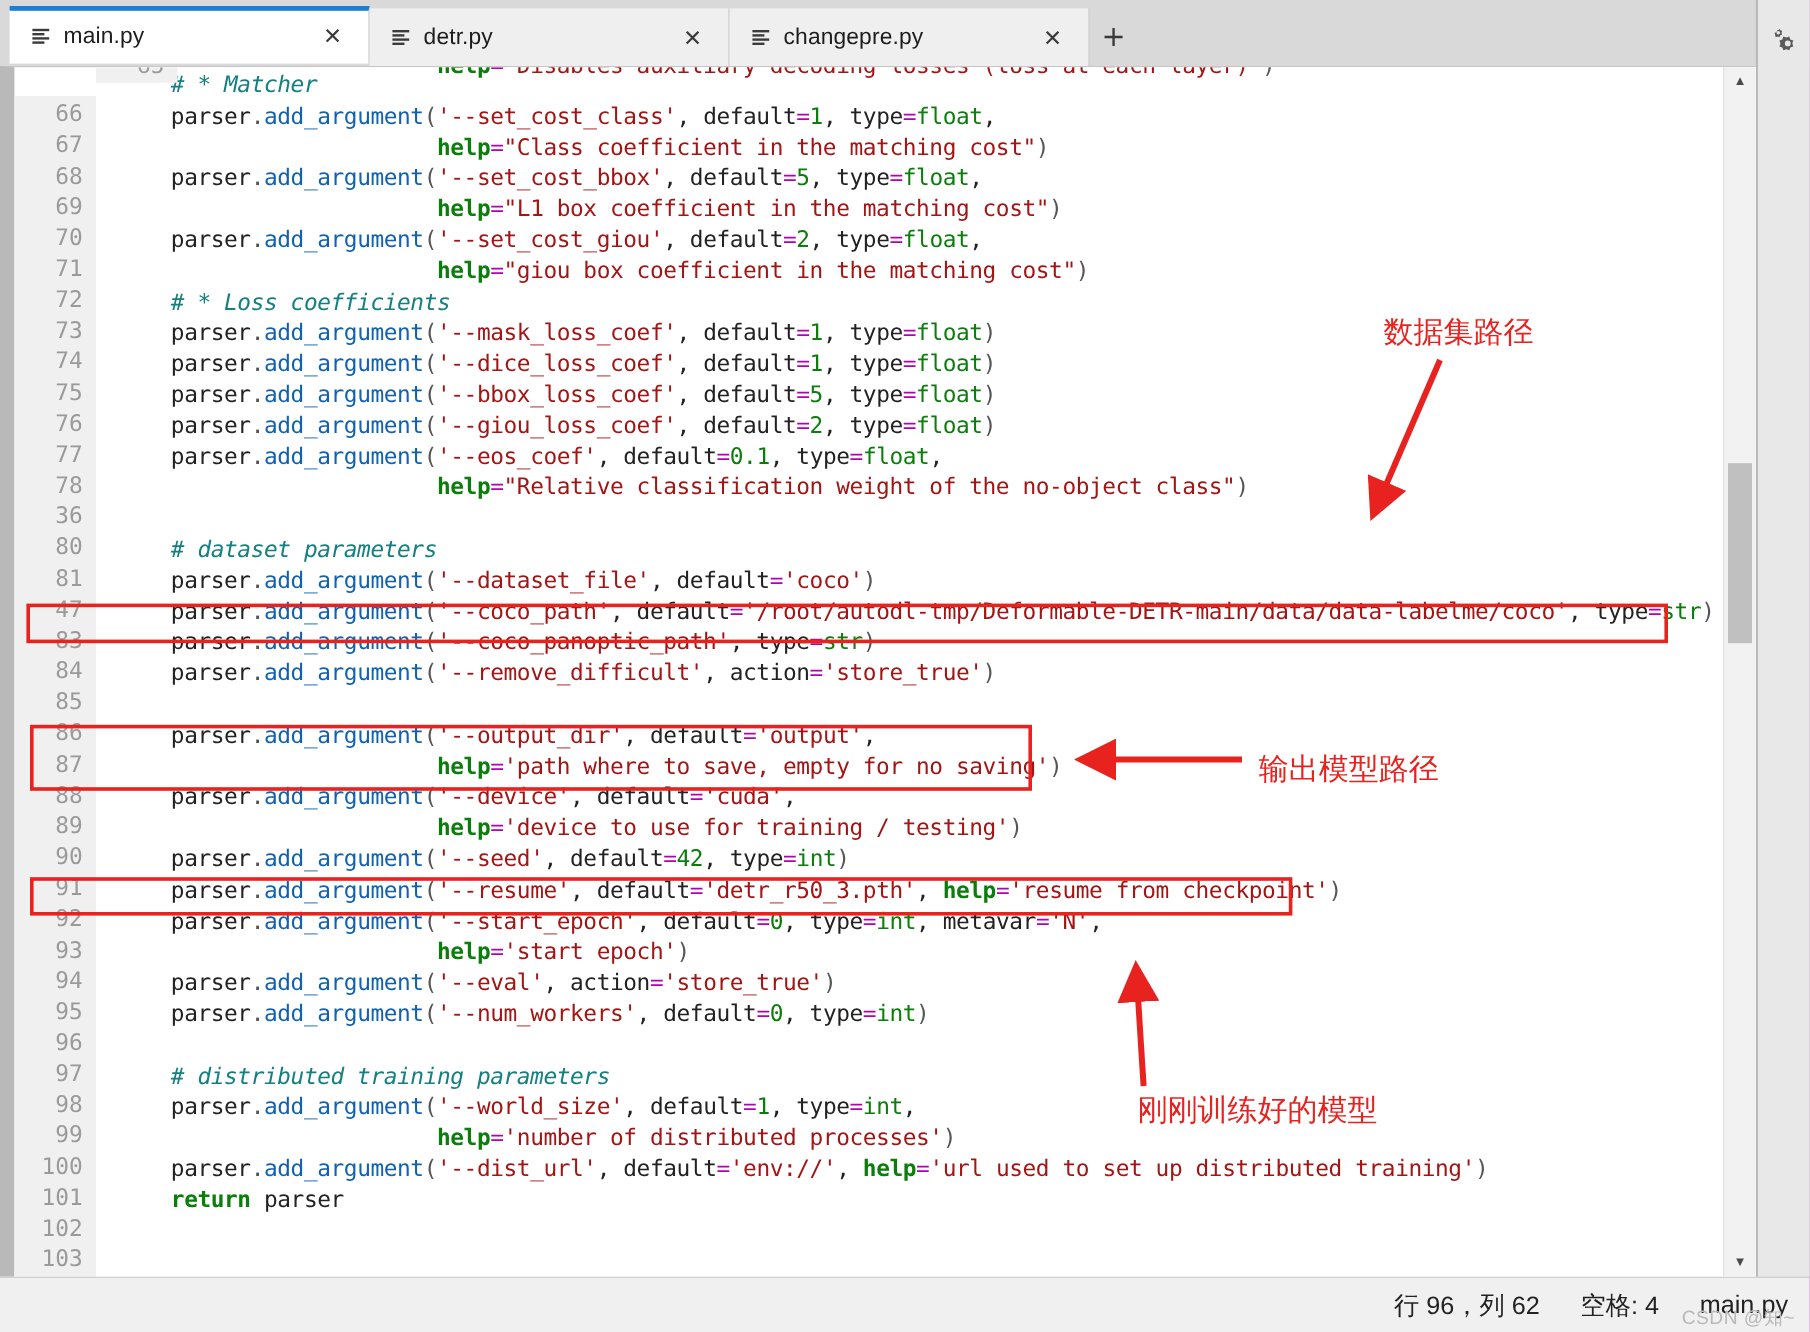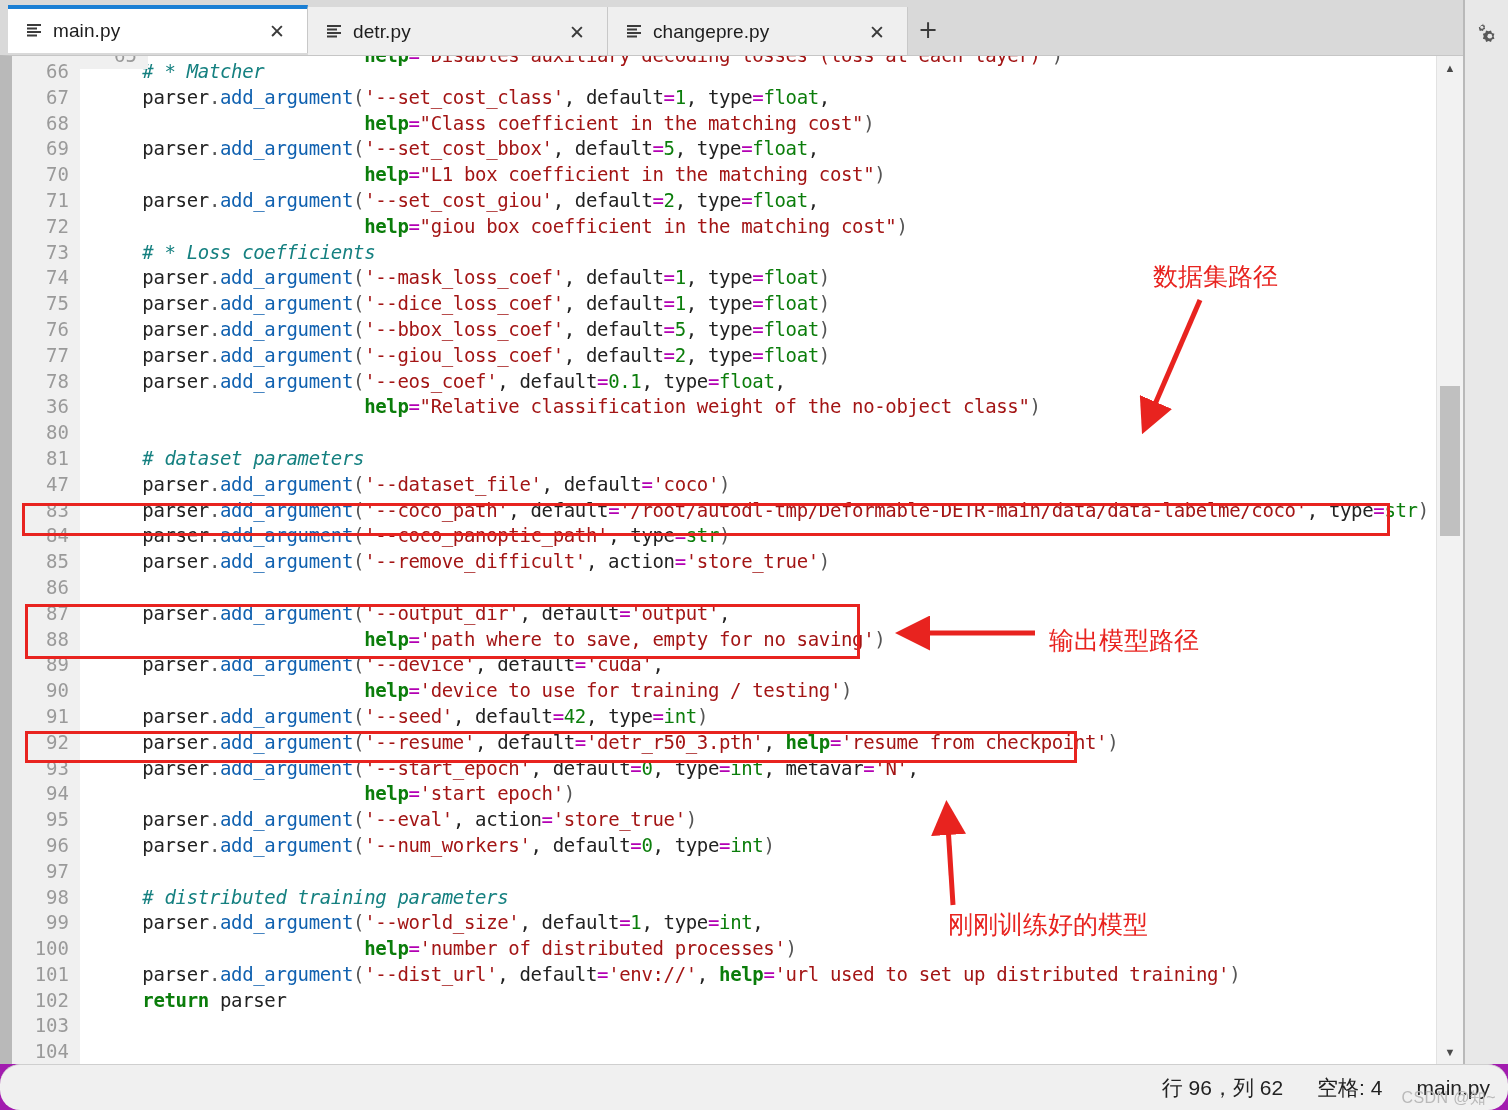--- a/index.html
+++ b/index.html
@@ -129,20 +129,21 @@
     color: #9a9a9a;
     font-family: "DejaVu Sans Mono", monospace;
     font-size: 19px;
     line-height: 25.8px;
     text-align: right;
     padding-top: 3px;
     box-sizing: border-box;
     padding-right: 11px;
     user-select: none;
     overflow: hidden;
+    margin-top: 24px;
   }
   .gutter div { height: 25.8px; }
 
   
   .code-wrap {
     flex: 1 1 auto;
     min-width: 0;
     position: relative;
     overflow: hidden;
     background: #ffffff;
@@ -237,21 +238,20 @@
 
   
   .statusbar {
     flex: none;
     height: 45px;
     background: #f0f0f0;
     border-top: 1px solid #cfcfcf;
     display: flex; align-items: center; justify-content: flex-end;
     padding-right: 18px;
     position: relative;
-    border-radius: 20px;
   }
   .sb-item {
     font-size: 21px;
     color: #222222;
     margin-left: 34px;
     white-space: nowrap;
     cursor: pointer;
   }
   .watermark {
     position: absolute;

